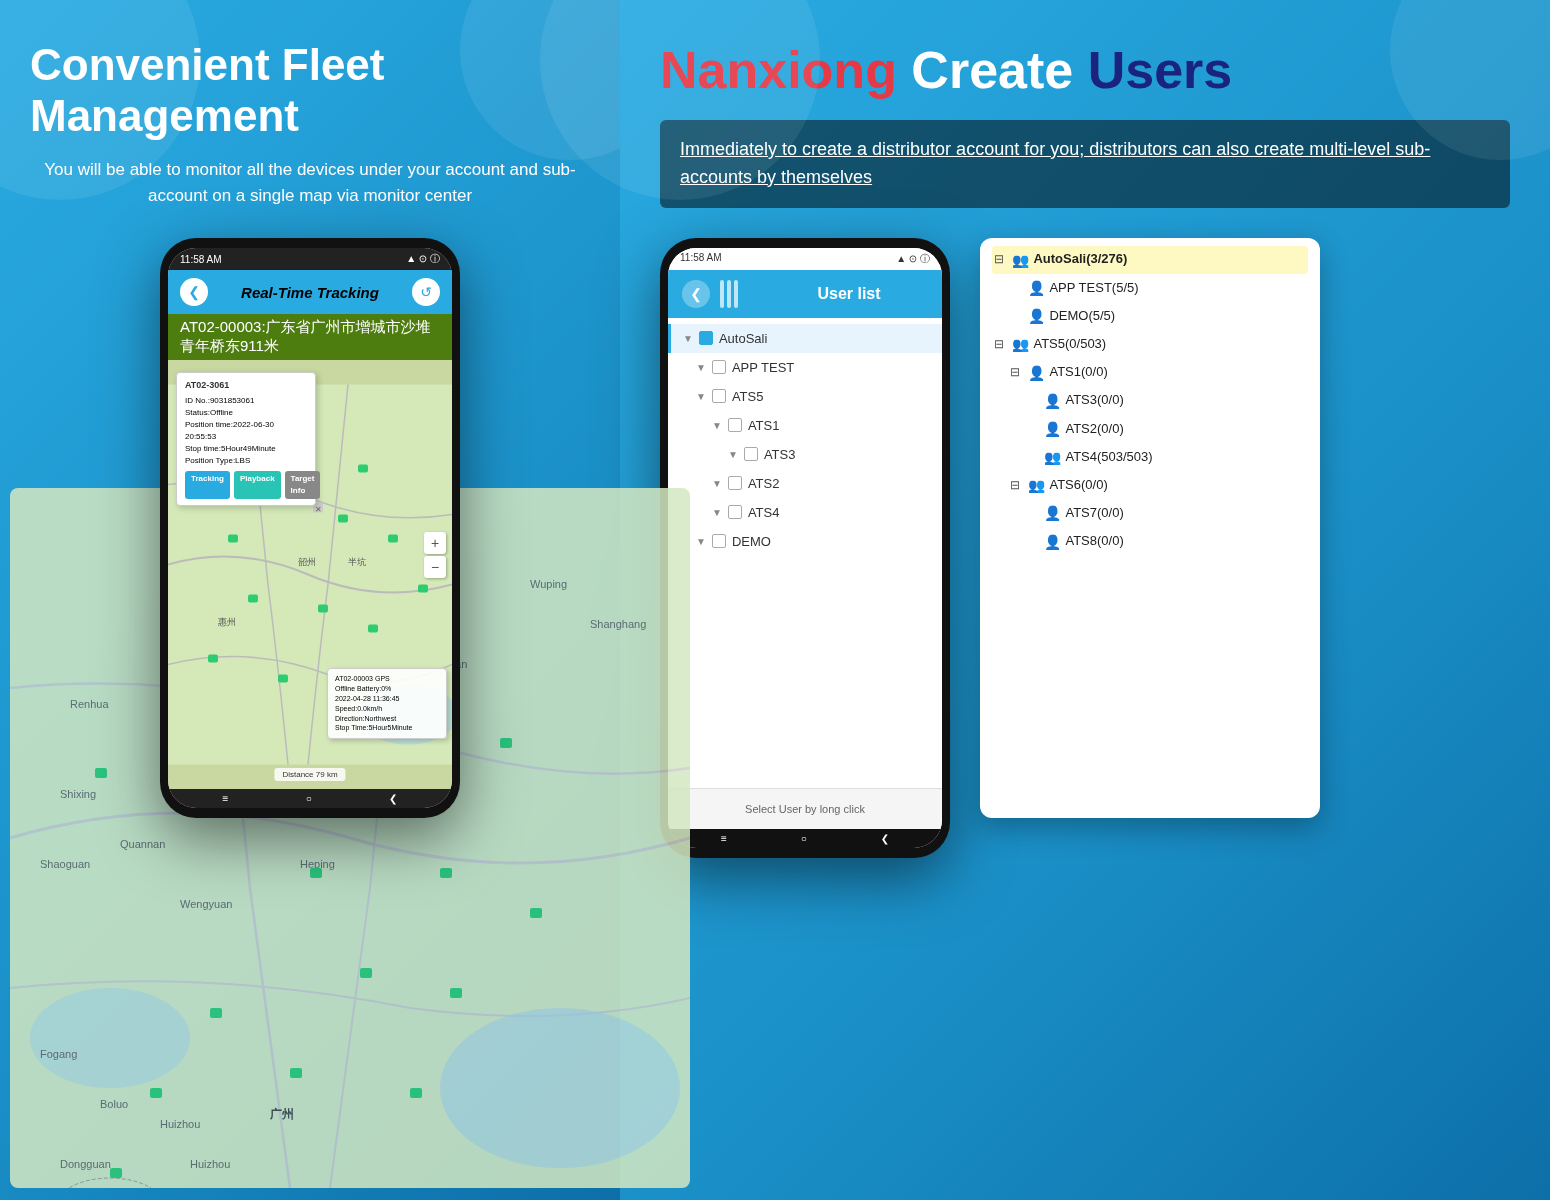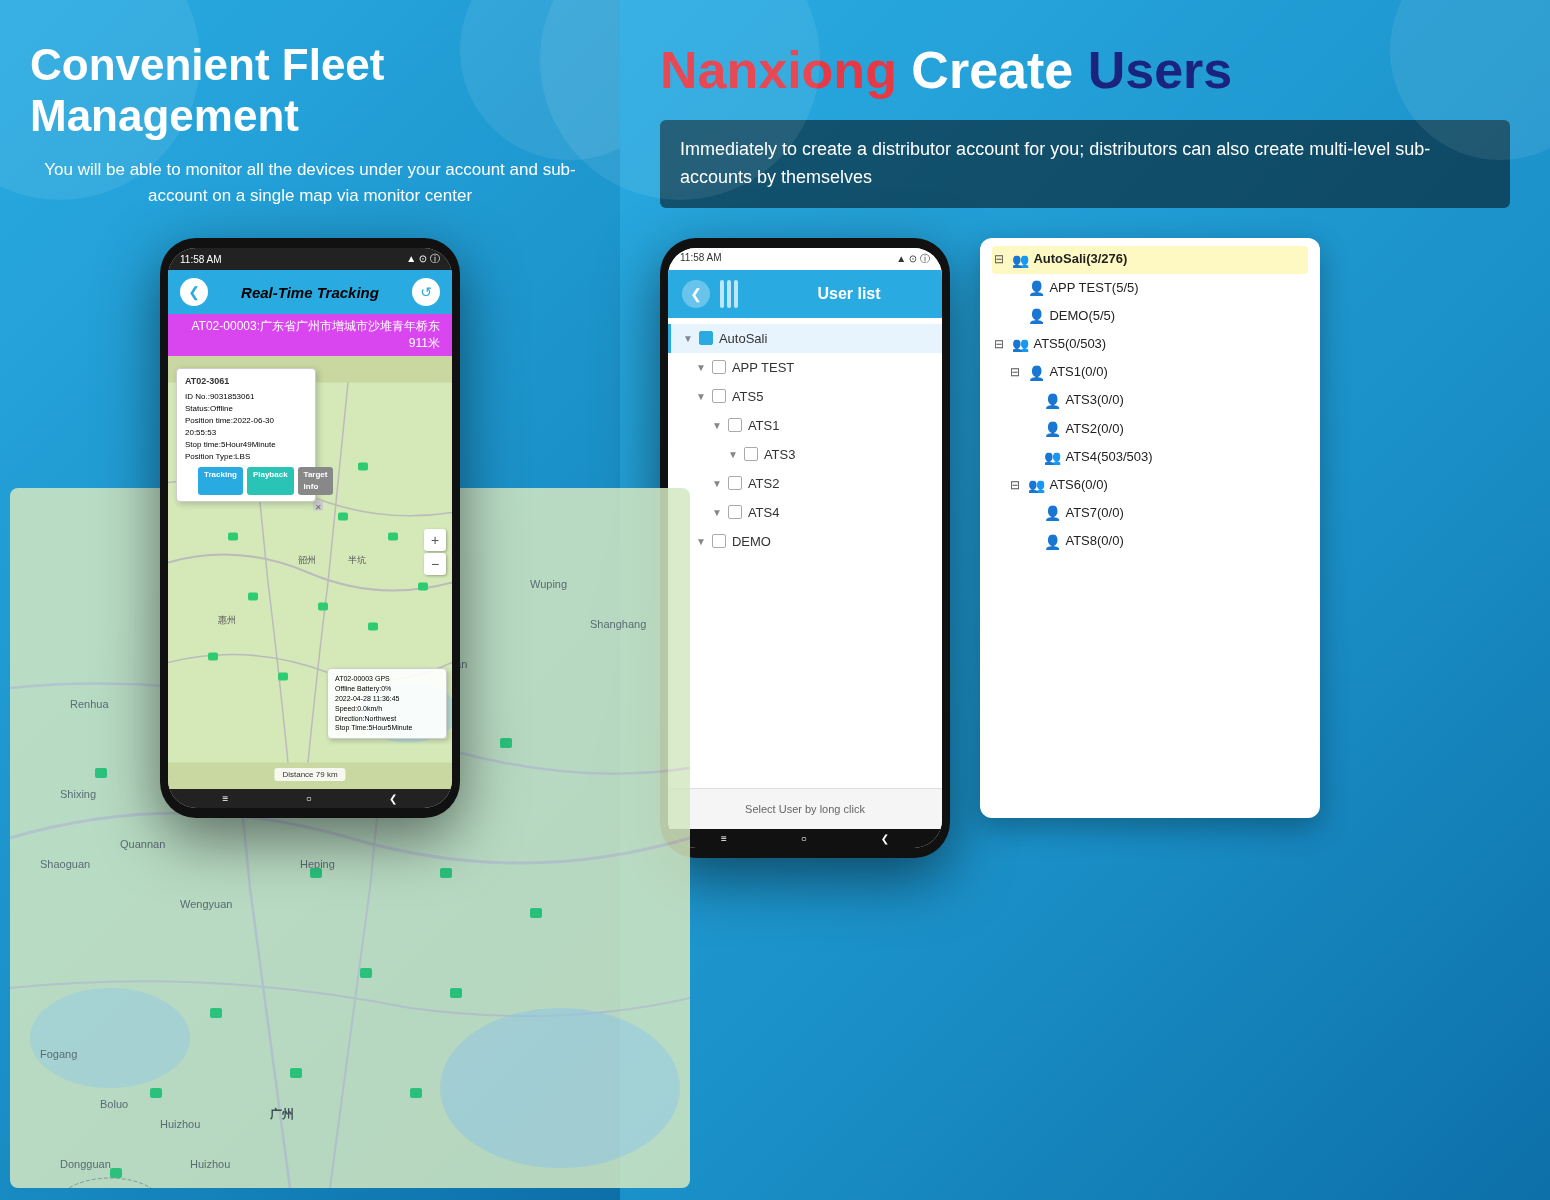--- a/index.html
+++ b/index.html
@@ -129,25 +129,25 @@
       background: white;
       border-radius: 50%;
       display: flex;
       align-items: center;
       justify-content: center;
       font-size: 14px;
       color: #29abe2;
     }
 
     .info-bar {
-      background: #d946ef;
+      background: #4d7c0f;
       padding: 4px 12px;
-      font-size: 12px;
-      color: white;
-      text-align: right;
+      font-size: 15px;
+      color: white;
+      text-align: left;
     }
 
     .map-area {
       flex: 1;
       background: #c8d8a0;
       position: relative;
       overflow: hidden;
     }
 
     .info-popup {
@@ -178,21 +178,21 @@
     }
 
     .popup-btn {
       border-radius: 3px;
       padding: 2px 6px;
       font-size: 8px;
       color: white;
       font-weight: bold;
     }
 
-    .btn-blue { background: #29abe2; margin-left: 13px; }
+    .btn-blue { background: #29abe2; }
     .btn-teal { background: #29c4b5; }
     .btn-gray { background: #888; }
 
     .second-popup {
       position: absolute;
       bottom: 50px;
       right: 5px;
       background: rgba(255,255,255,0.9);
       border: 1px solid #ccc;
       border-radius: 4px;
@@ -285,20 +285,21 @@
       padding: 16px 20px;
       margin-bottom: 30px;
       max-width: 860px;
     }
 
     .description-text {
       color: white;
       font-size: 18px;
       line-height: 1.55;
       font-weight: 500;
+      text-decoration: underline;
     }
 
     .phones-row {
       display: flex;
       gap: 30px;
       align-items: flex-start;
       flex: 1;
     }
 
     

